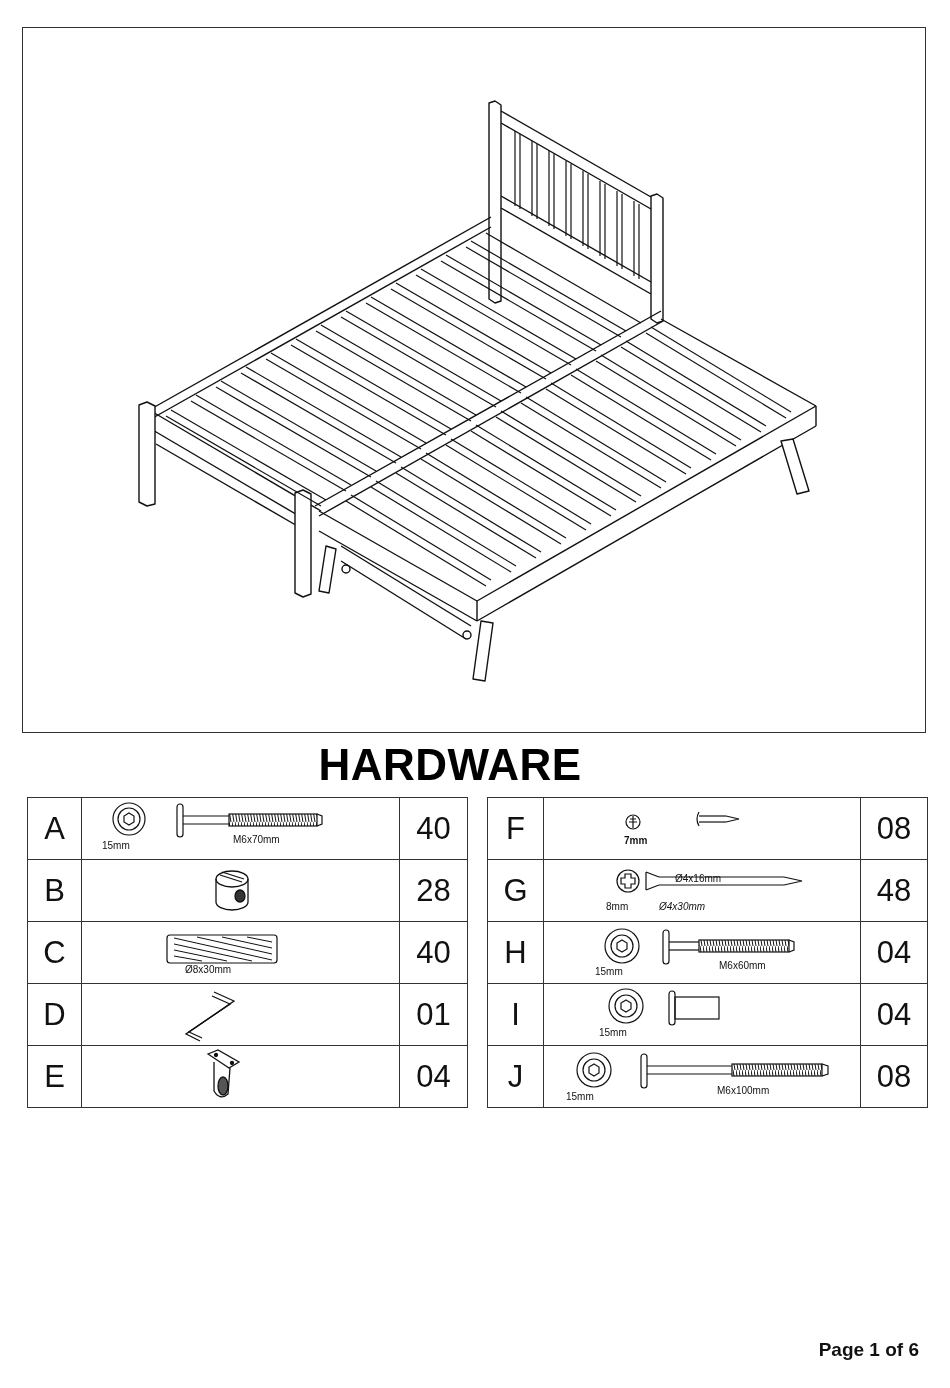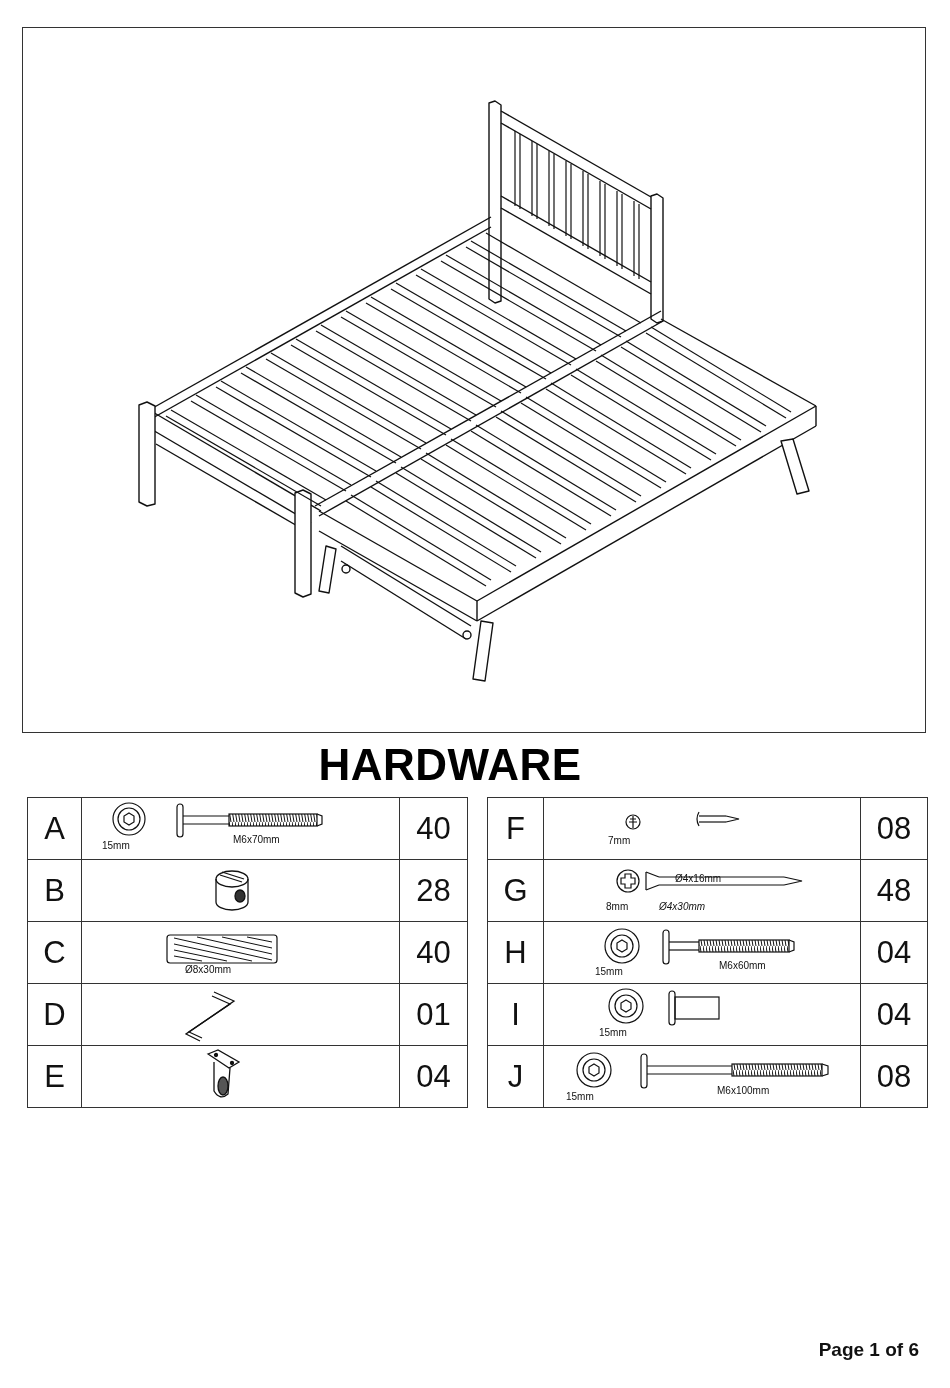--- a/index.html
+++ b/index.html
@@ -250,21 +250,21 @@
     <td class="letter">F</td>
     <td class="img">
       <svg class="cellsvg" width="317" height="62" fill="none" stroke="#111" stroke-width="1.2">
         <circle cx="89" cy="24" r="7"></circle>
             <path d="M86,21 h6 M89,18 v12 M85,24 h8"></path>
         <path d="M155,14 q-4,7 0,14"></path>
             <line x1="155" y1="18" x2="182" y2="18"></line>
             <line x1="155" y1="24" x2="182" y2="24"></line>
         <polyline points="182,18 195,21 182,24"></polyline>
       </svg>
-      <span class="lbl" style="left:64px; top:37px;">7mm</span>
+      <span class="lbl" style="left:80px; top:37px;font-weight:bold;">7mm</span>
       <span class="lbl" style="left:131px; top:37px;margin-top:38px;">Ø4x16mm</span>
     </td>
     <td class="qty">08</td>
   </tr>
   <tr>
     <td class="letter">G</td>
     <td class="img">
       <svg class="cellsvg" width="317" height="62" fill="none" stroke="#111" stroke-width="1.2">
         <circle cx="84" cy="21" r="11"></circle>
             <path d="M81,14 h6 v4 h4 v6 h-4 v4 h-6 v-4 h-4 v-6 h4 z"></path>

